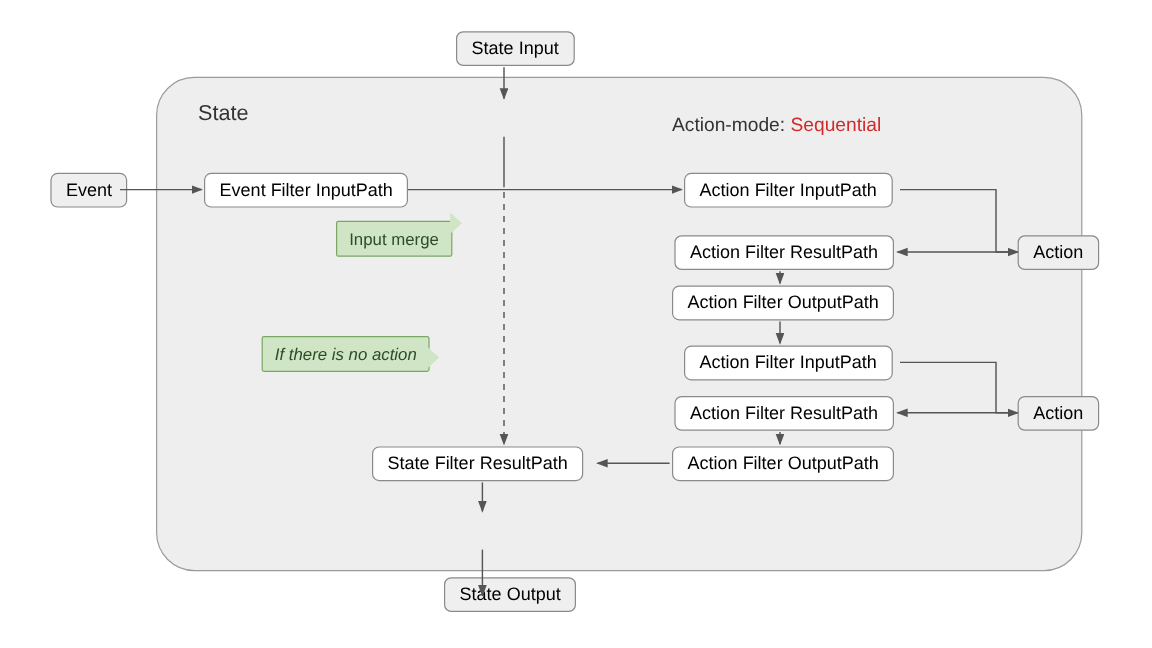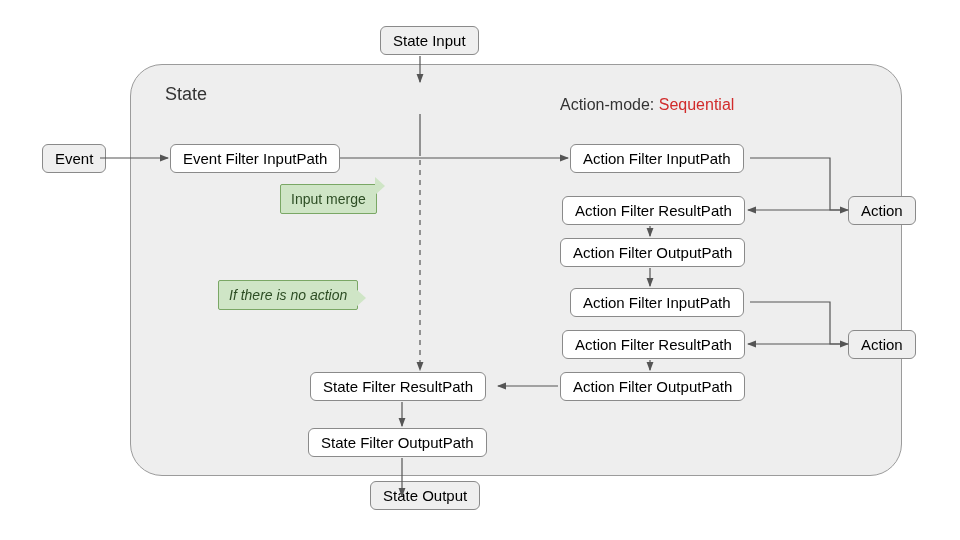--- a/index.html
+++ b/index.html
@@ -40,21 +40,20 @@
 
   <div class="node" style="left:570px;top:288px;">Action Filter InputPath</div>
   <div class="node" style="left:562px;top:330px;">Action Filter ResultPath</div>
   <div class="node" style="left:560px;top:372px;">Action Filter OutputPath</div>
 
   <div class="node ext" style="left:848px;top:196px;">Action</div>
   <div class="node ext" style="left:848px;top:330px;">Action</div>
 
   <div class="node" style="left:310px;top:372px;">State Filter ResultPath</div>
 
-  <div class="node" style="left:308px;top:428px;">State Filter OutputPath</div>
 
   <div class="node ext" style="left:370px;top:481px;">State Output</div>
 
   <div class="callout" style="left:280px;top:184px;">
     <span>Input merge</span>
     <span class="tail" style="right:-9px;top:-8px;border-left:10px solid #cfe5c6;border-top:9px solid transparent;border-bottom:9px solid transparent;"></span>
   </div>
   <div class="callout" style="left:218px;top:280px;font-style:italic;">
     <span>If there is no action</span>
     <span class="tail" style="right:-9px;top:8px;border-left:10px solid #cfe5c6;border-top:9px solid transparent;border-bottom:9px solid transparent;"></span>

